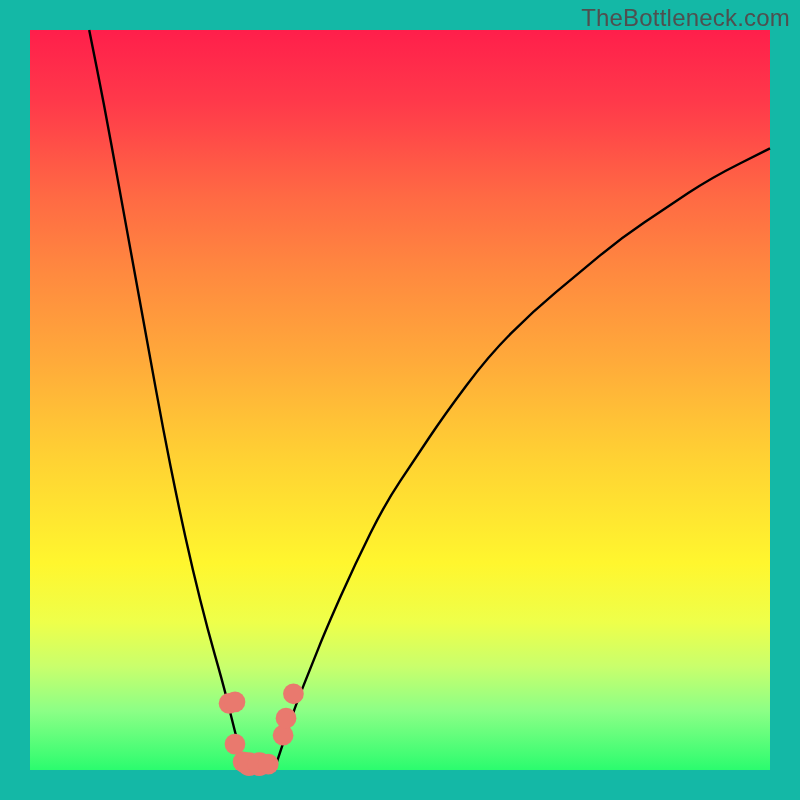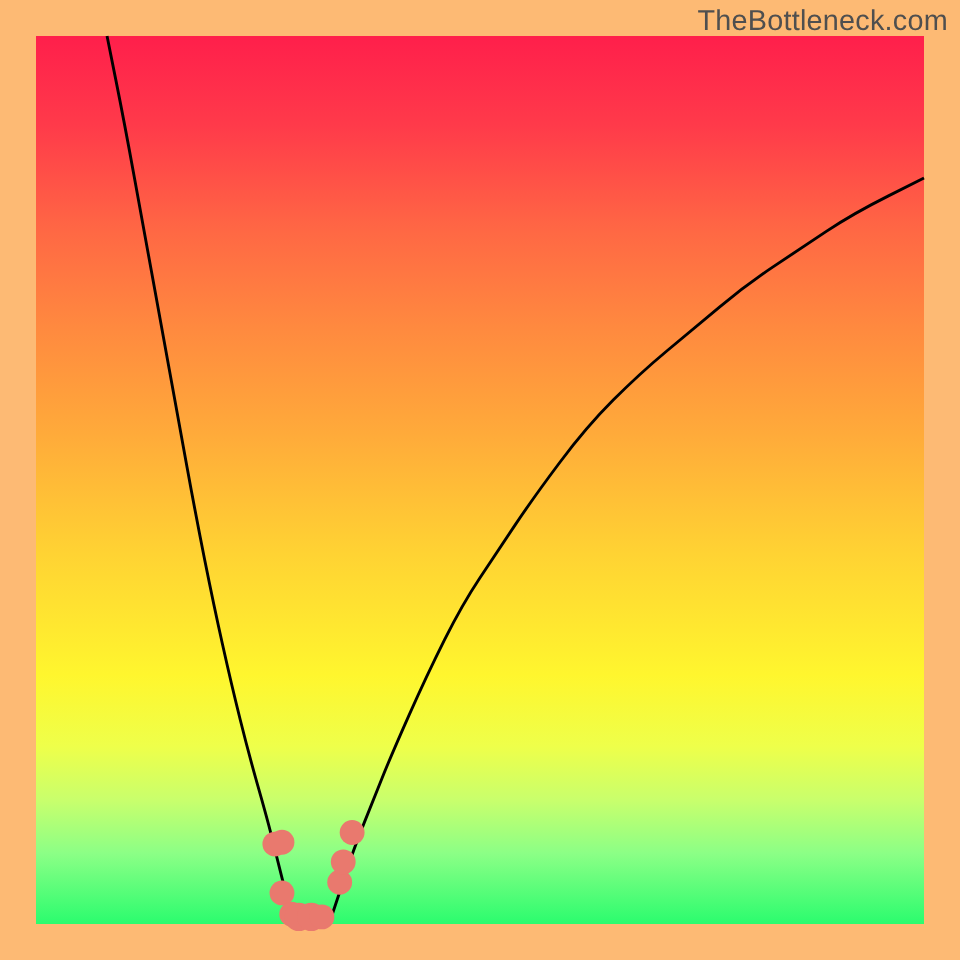--- a/index.html
+++ b/index.html
@@ -8,21 +8,21 @@
     width: 800px;
     height: 800px;
     background: #000;
     overflow: hidden;
     font-family: Arial, Helvetica, sans-serif;
   }
   .frame {
     position: relative;
     width: 800px;
     height: 800px;
-    background: #fdba74;
+    background: #14b8a6;
   }
   .watermark {
     position: absolute;
     top: 4px;
     right: 10px;
     color: #4f4f4f;
     font-size: 24px;
     font-weight: 500;
     font-family: Arial, Helvetica, sans-serif;
     letter-spacing: 0.2px;

